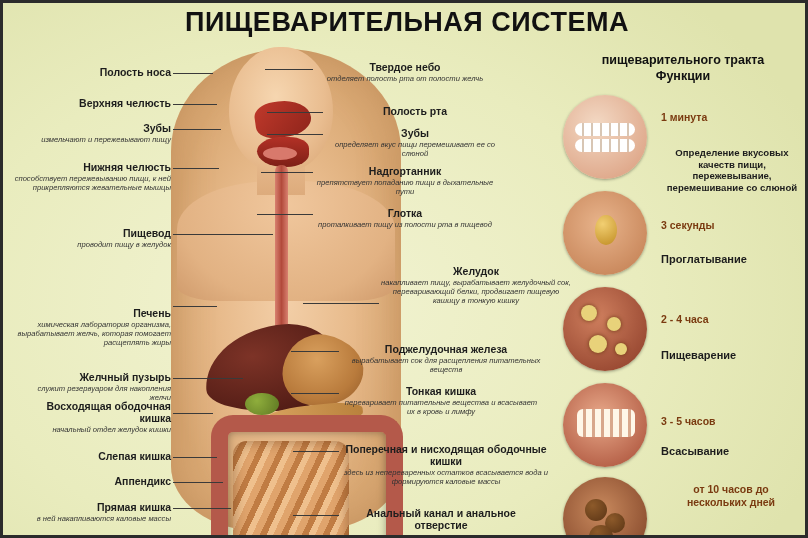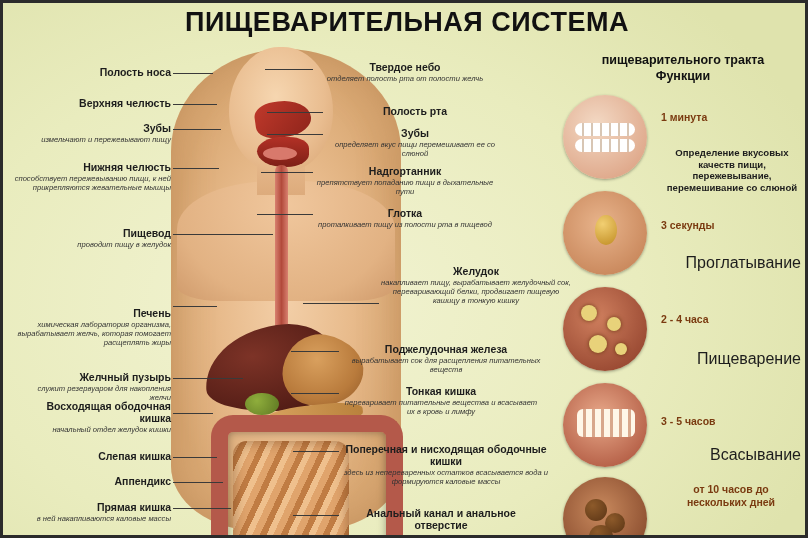--- a/index.html
+++ b/index.html
@@ -128,22 +128,22 @@
   .stage .circle{
     position:absolute;left:0;top:0;width:84px;height:84px;border-radius:50%;
     box-shadow:0 1px 3px rgba(0,0,0,.35);
     overflow:hidden;
   }
   .stage .time{
     position:absolute;left:98px;top:16px;font-size:10.5px;font-weight:bold;color:#7a3a10;
     line-height:1.2;
   }
   .stage .cap{
-    position:absolute;left:0;top:88px;width:240px;text-align:right;
-    font-size:16px;font-weight:normal;color:#1d1d1d;line-height:1.2;
+    position:absolute;left:0;top:88px;width:240px;text-align:left;
+    font-size:11px;font-weight:bold;color:#1d1d1d;line-height:1.2;
   }
   .stage .cap.wide{font-size:9.6px;font-weight:bold;}
   
   .c-teeth{background:radial-gradient(circle at 40% 35%,#f3d9c4,#d99a7a);}
   .c-teeth .row{position:absolute;left:12px;width:60px;height:13px;
     background:repeating-linear-gradient(90deg,#fff 0 7px,#d8c6b4 7px 9px);
     border-radius:8px;}
   .c-throat{background:radial-gradient(circle at 45% 40%,#e8b48c,#c07b4e);}
   .c-throat .bolus{position:absolute;left:32px;top:24px;width:22px;height:30px;border-radius:50%;
     background:radial-gradient(circle at 35% 30%,#f2cf72,#c08c22);}

